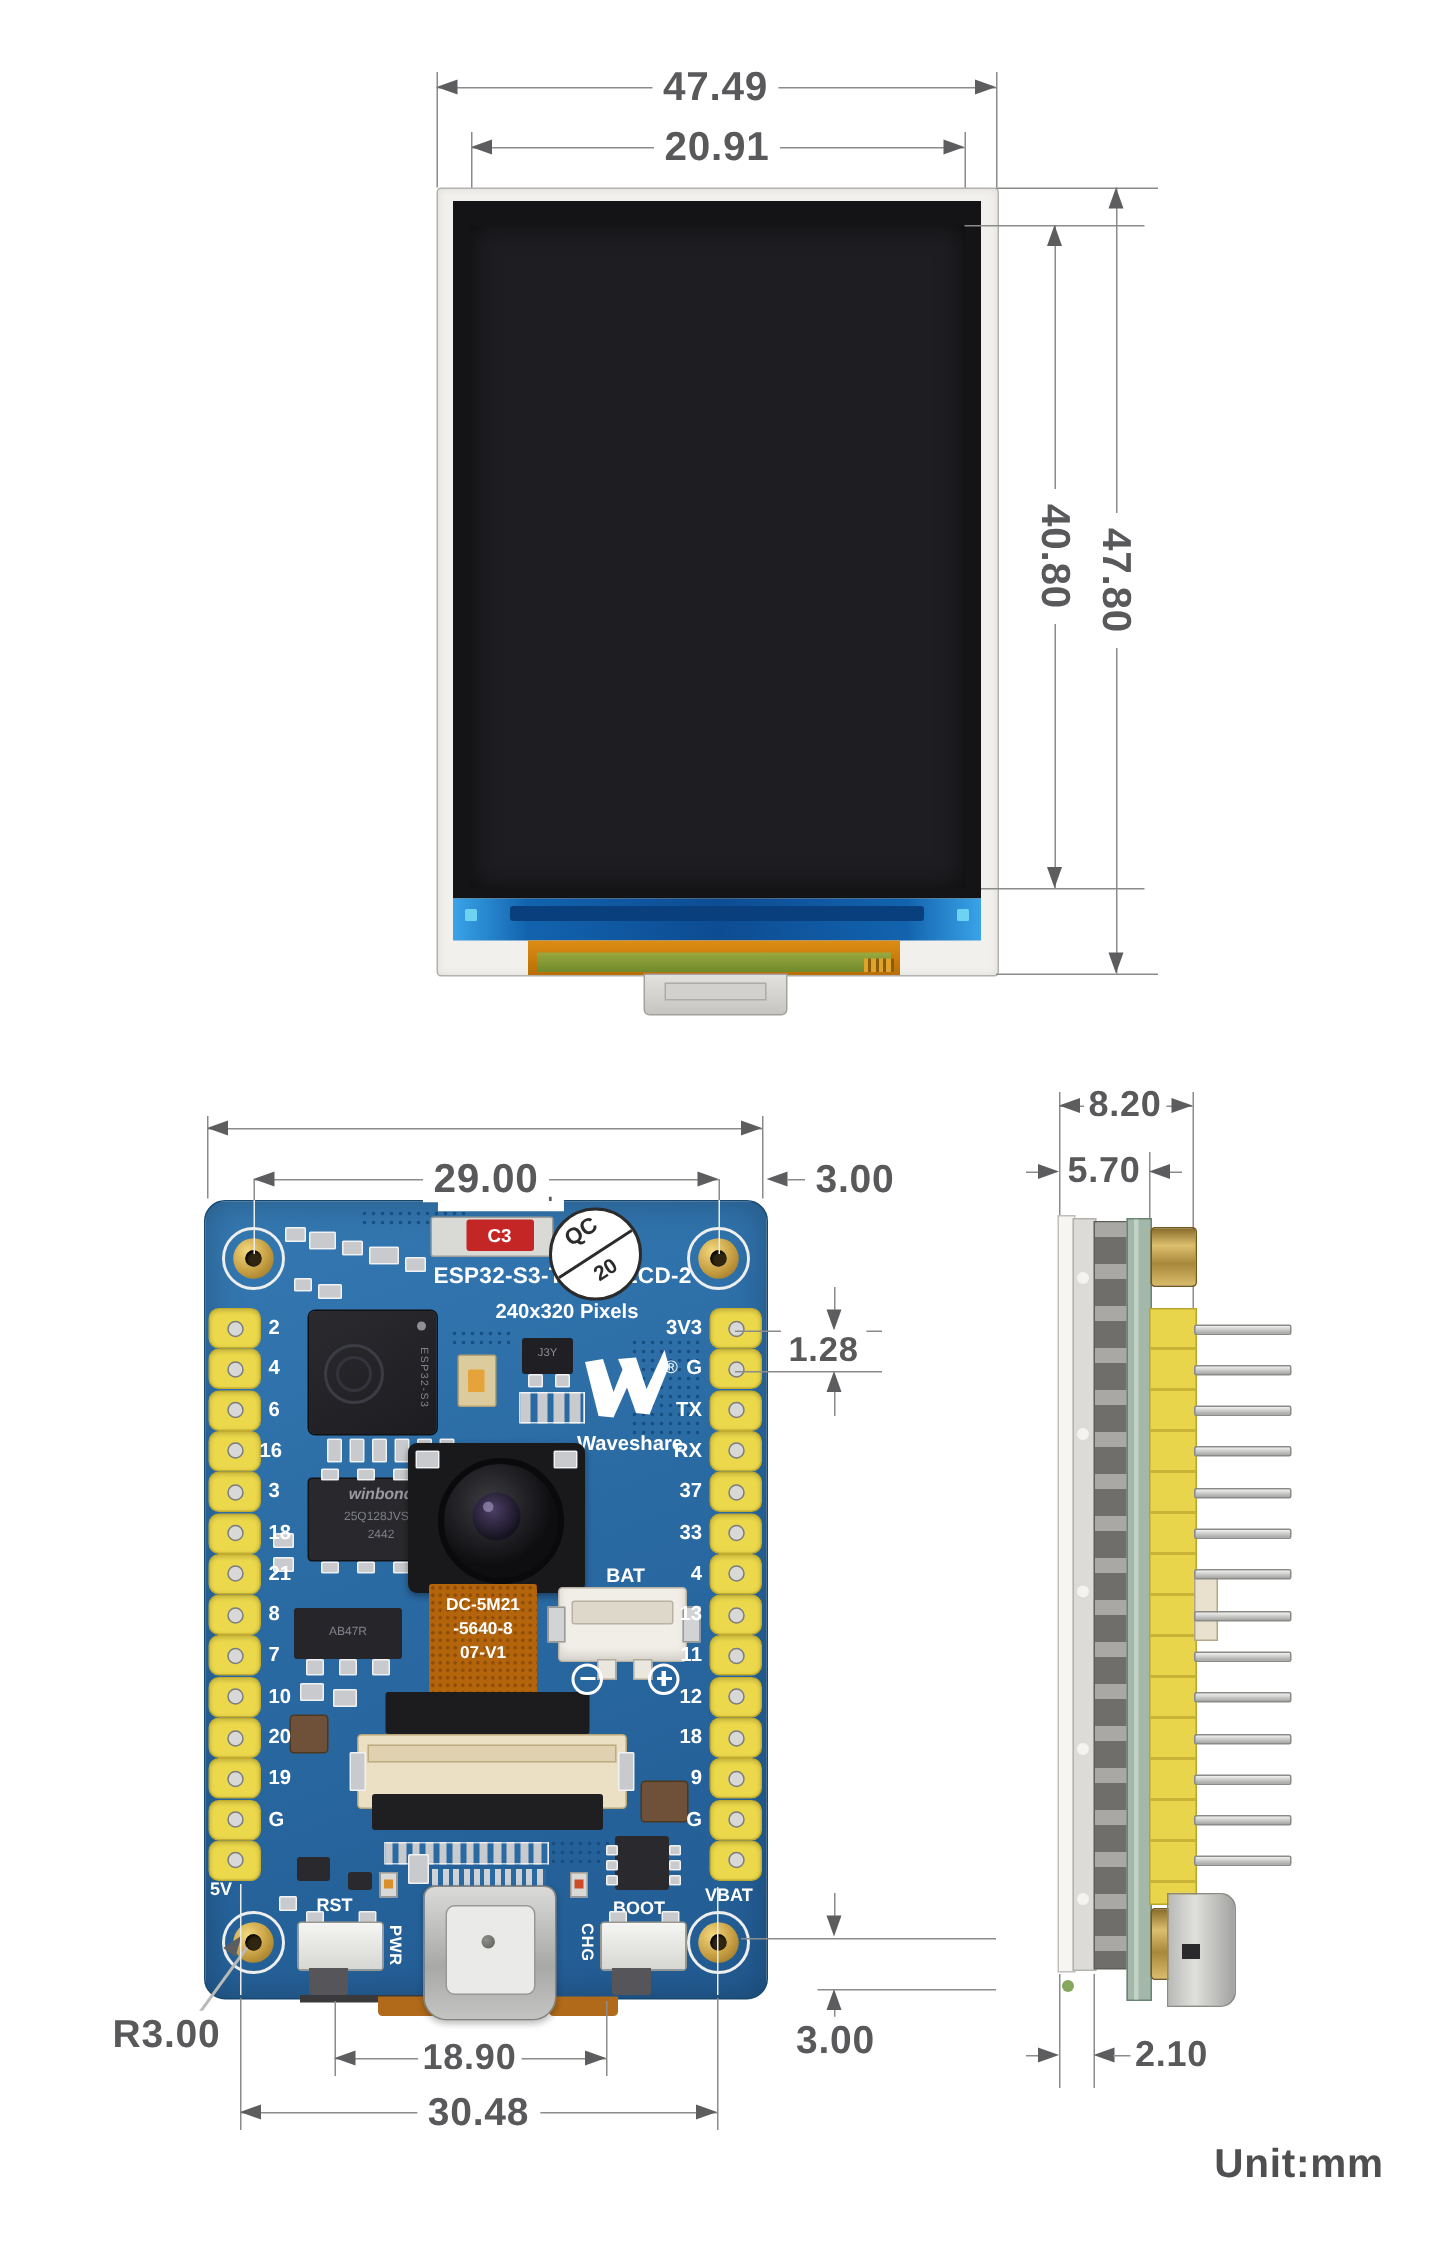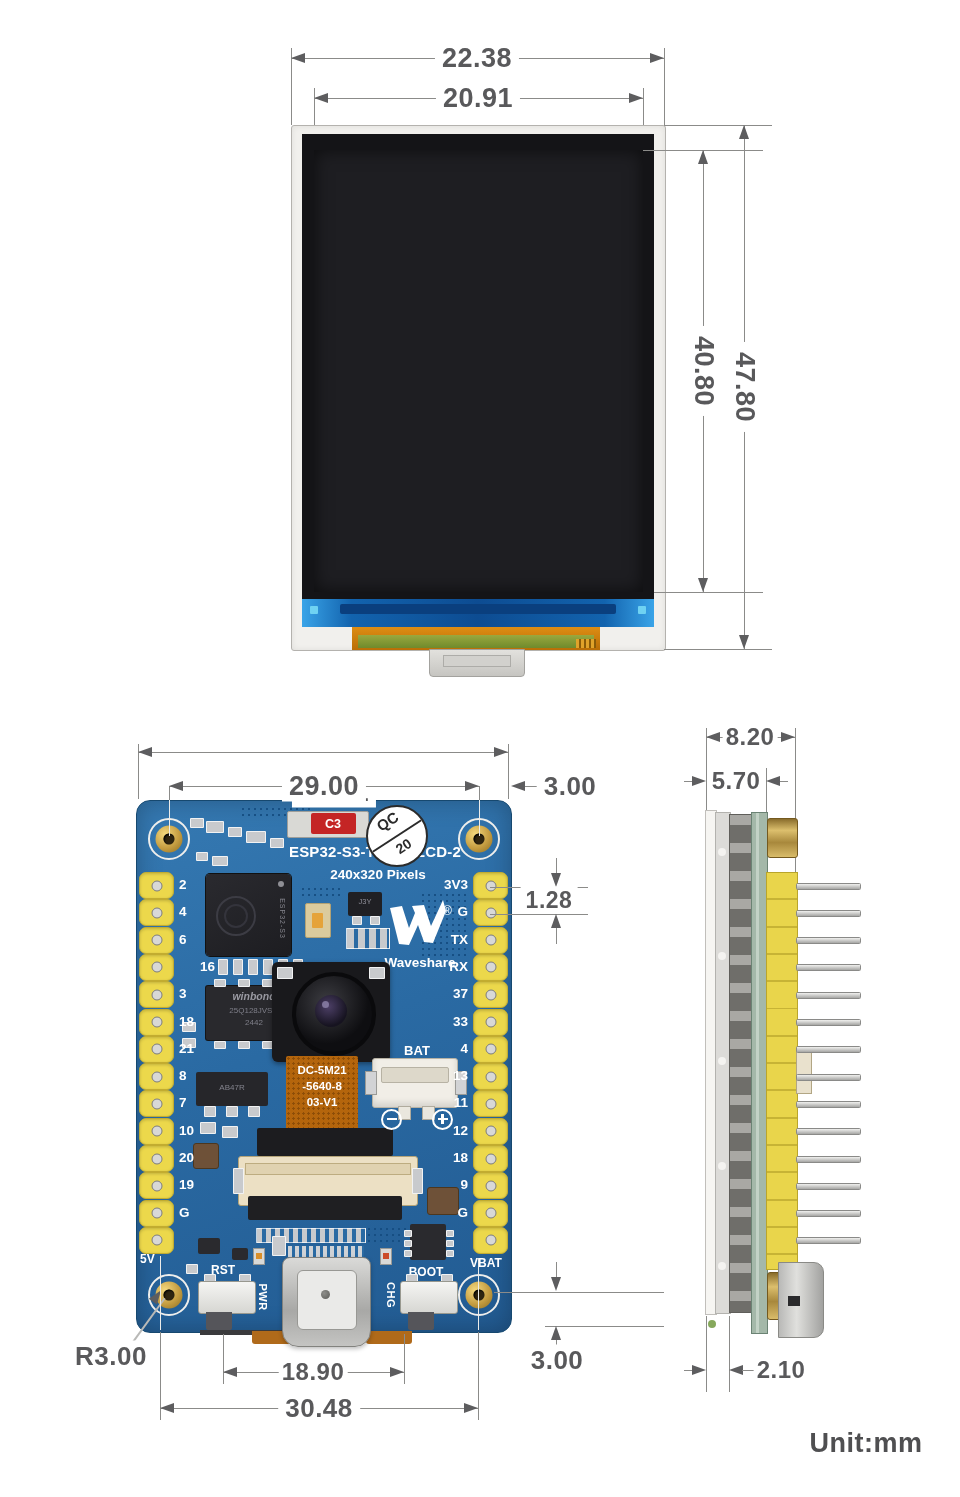--- a/index.html
+++ b/index.html
@@ -42,21 +42,21 @@
 
 <div id="canvas">
 
   <div>
 
     <div class="lv" style="left:290.5px;top:48px;height:77px;"></div>
     <div class="lv" style="left:663.5px;top:48px;height:77px;"></div>
     <div class="lh" style="left:291px;top:57.5px;width:373px;"></div>
     <div class="ar l" style="left:291px;top:53px;"></div>
     <div class="ar r" style="left:650px;top:53px;"></div>
-    <div class="dl" style="left:477px;top:58px;">22.38</div>
+    <div class="dl" style="left:477px;top:58px;">47.49</div>
 
     <div class="lv" style="left:313.5px;top:88px;height:60px;"></div>
     <div class="lv" style="left:642.5px;top:88px;height:60px;"></div>
     <div class="lh" style="left:314px;top:97.5px;width:329px;"></div>
     <div class="ar l" style="left:314px;top:93px;"></div>
     <div class="ar r" style="left:629px;top:93px;"></div>
     <div class="dl" style="left:478px;top:98px;">20.91</div>
 
     <div class="abs" style="left:291px;top:125px;width:373px;height:524px;background:#f1f0ed;border:1px solid #b4b2ae;border-radius:3px;box-shadow:inset 0 0 6px rgba(0,0,0,.08);"></div>
     <div class="abs" style="left:302px;top:134px;width:352px;height:465px;background:#141417;"></div>
@@ -189,21 +189,21 @@
     <div class="abs" style="left:272px;top:962px;width:118px;height:100px;background:#19191c;border-radius:6px;box-shadow:0 2px 5px rgba(0,0,0,.4);"></div>
     <div class="smd" style="left:277px;top:967px;width:14px;height:10px;"></div>
     <div class="smd" style="left:369px;top:967px;width:14px;height:10px;"></div>
     <div class="abs" style="left:292px;top:972px;width:76px;height:76px;border-radius:50%;background:radial-gradient(circle at 40% 34%,#3c3c41,#0e0e11 62%);border:4px solid #0a0a0c;"></div>
     <div class="abs" style="left:315px;top:995px;width:32px;height:32px;border-radius:50%;background:radial-gradient(circle at 42% 36%,#4c3f66,#161320 70%);"></div>
     <div class="abs" style="left:322px;top:1001px;width:7px;height:7px;border-radius:50%;background:#9a90b8;opacity:.7;"></div>
 
     <div class="abs" style="left:286px;top:1056px;width:72px;height:96px;background:#b4650c;background-image:radial-gradient(#8d4d07 1px,transparent 1.2px);background-size:5px 5px;border-radius:2px;">
       <div class="abs" style="left:0;top:8px;width:100%;text-align:center;color:#fff;font-weight:700;font-size:11.5px;">DC-5M21</div>
       <div class="abs" style="left:0;top:24px;width:100%;text-align:center;color:#fff;font-weight:700;font-size:11.5px;">-5640-8</div>
-      <div class="abs" style="left:0;top:40px;width:100%;text-align:center;color:#fff;font-weight:700;font-size:11.5px;">03-V1</div>
+      <div class="abs" style="left:0;top:40px;width:100%;text-align:center;color:#fff;font-weight:700;font-size:11.5px;">07-V1</div>
     </div>
     <div class="abs" style="left:257px;top:1128px;width:136px;height:28px;background:#1c1c1f;border-radius:2px;"></div>
 
     <div class="abs" style="left:196px;top:1072px;width:72px;height:34px;background:#26262a;border-radius:2px;">
       <div class="abs" style="left:0;top:11px;width:100%;text-align:center;color:#83838d;font-size:8px;">AB47R</div>
     </div>
     <div class="smd" style="left:204px;top:1106px;width:10px;height:9px;"></div>
     <div class="smd" style="left:226px;top:1106px;width:10px;height:9px;"></div>
     <div class="smd" style="left:248px;top:1106px;width:10px;height:9px;"></div>
     <div class="smd" style="left:182px;top:1022px;width:12px;height:8px;"></div>
@@ -364,21 +364,21 @@
         </div>
         <div class="pin" style="left:473px;top:1199.6px;">
           <div class="pin-dot" style=""></div>
         </div>
         <div class="pin" style="left:473px;top:1226.9px;">
           <div class="pin-dot" style=""></div>
         </div>
         <div class="pin-lab" style="left:179px;top:877.0px;width:30px;text-align:left;">2</div>
         <div class="pin-lab" style="left:179px;top:904.3px;width:30px;text-align:left;">4</div>
         <div class="pin-lab" style="left:179px;top:931.6px;width:30px;text-align:left;">6</div>
-        <div class="pin-lab" style="left:185px;top:958.9px;width:30px;text-align:right;">16</div>
+        <div class="pin-lab" style="left:173px;top:958.9px;width:30px;text-align:left;">16</div>
         <div class="pin-lab" style="left:179px;top:986.2px;width:30px;text-align:left;">3</div>
         <div class="pin-lab" style="left:179px;top:1013.5px;width:30px;text-align:left;">18</div>
         <div class="pin-lab" style="left:179px;top:1040.8px;width:30px;text-align:left;">21</div>
         <div class="pin-lab" style="left:179px;top:1068.1px;width:30px;text-align:left;">8</div>
         <div class="pin-lab" style="left:179px;top:1095.4px;width:30px;text-align:left;">7</div>
         <div class="pin-lab" style="left:179px;top:1122.7px;width:30px;text-align:left;">10</div>
         <div class="pin-lab" style="left:179px;top:1150.0px;width:30px;text-align:left;">20</div>
         <div class="pin-lab" style="left:179px;top:1177.3px;width:30px;text-align:left;">19</div>
         <div class="pin-lab" style="left:179px;top:1204.6px;width:30px;text-align:left;">G</div>
         <div class="pin-lab" style="left:428px;top:877.0px;width:40px;text-align:right;">3V3</div>

